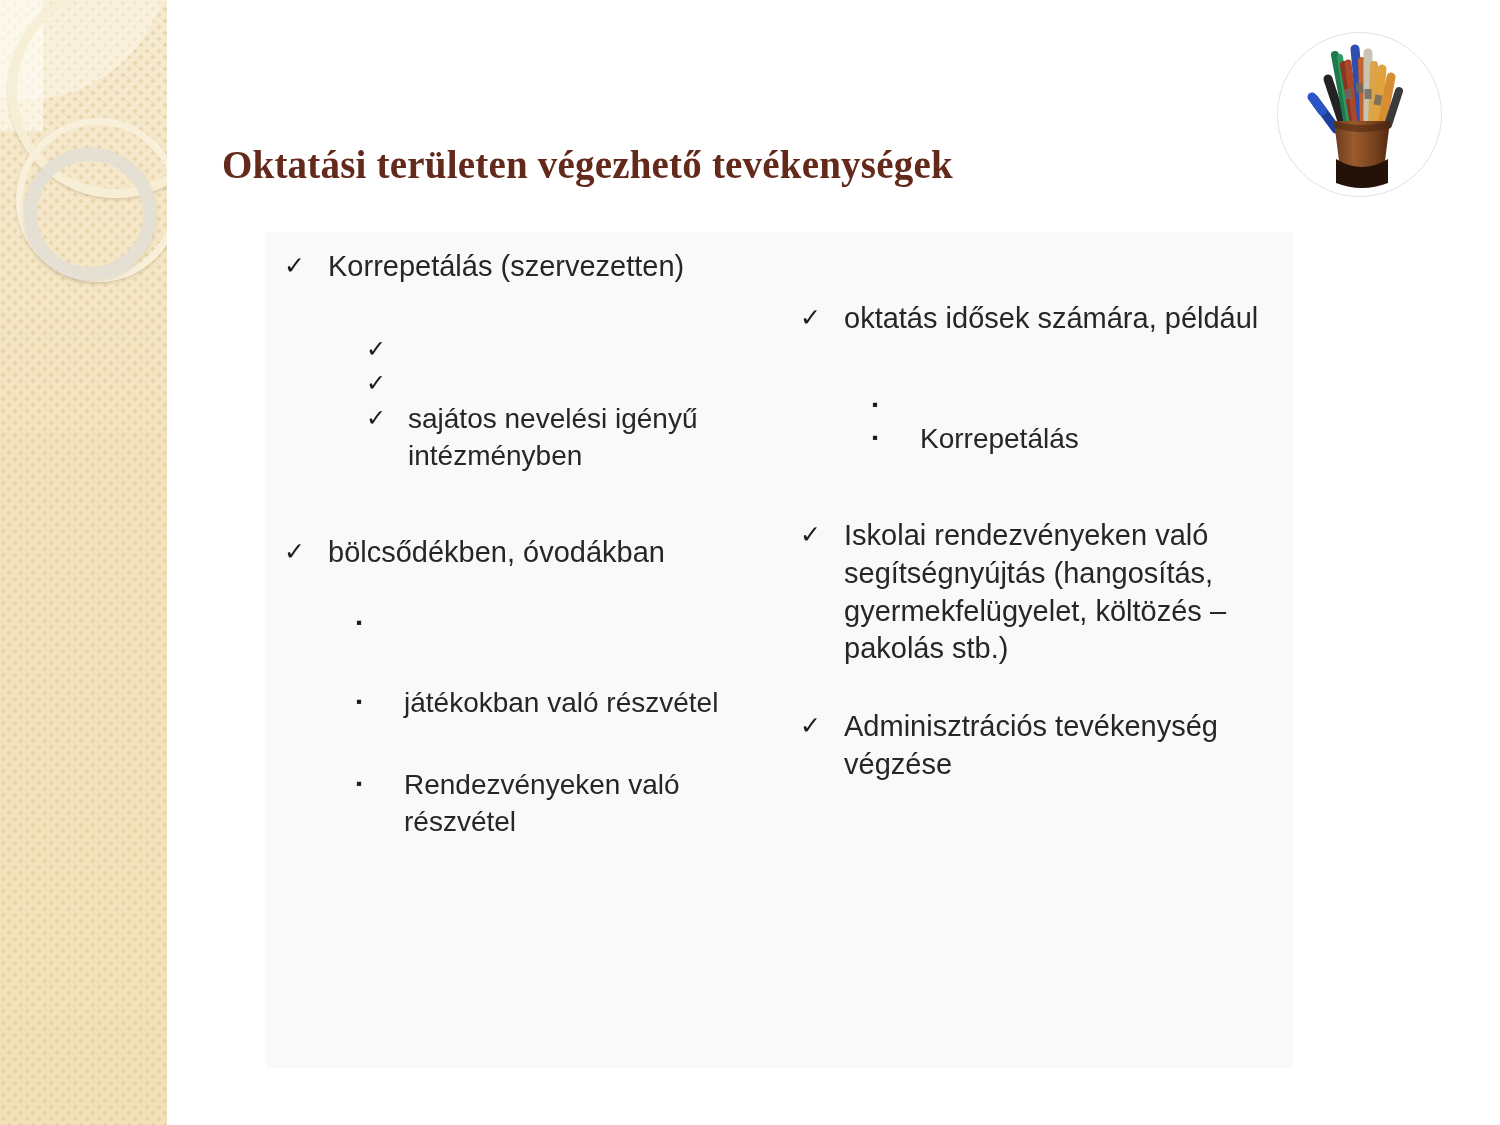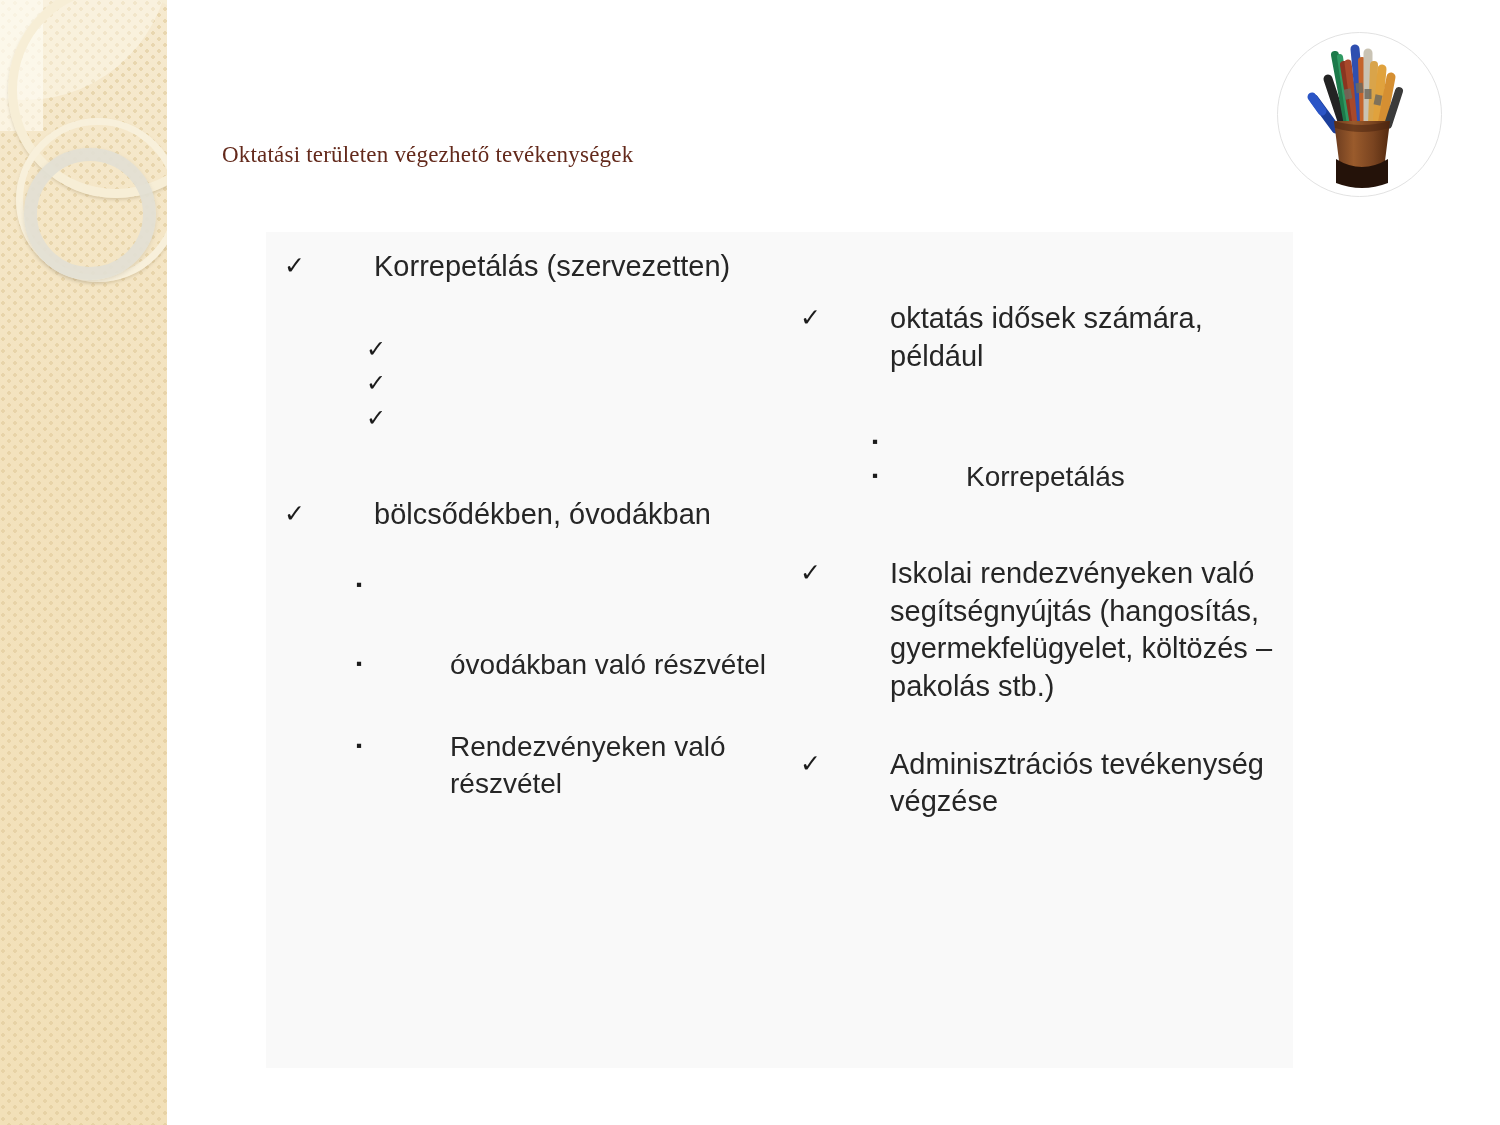--- a/index.html
+++ b/index.html
@@ -71,22 +71,22 @@
   }
 
   
   #title {
     position: absolute;
     left: 222px;
     top: 142px;
     width: 1000px;
     color: #63291b;
     font-family: "Liberation Serif", serif;
-    font-weight: normal;
-    font-size: 23px;
+    font-weight: bold;
+    font-size: 39px;
     letter-spacing: 0.2px;
     white-space: nowrap;
   }
 
   
   #brush-photo {
     position: absolute;
     left: 1277px;
     top: 32px;
     width: 163px;
@@ -124,21 +124,20 @@
     line-height: 1.30;
   }
   .bullet-row .marker {
     flex: 0 0 auto;
     text-align: left;
     color: #1c1c1c;
     user-select: none;
   }
   .bullet-row .btext {
     flex: 1 1 auto;
-    margin-left: 46px;
   }
 
   
   .lvl1 {
     font-size: 29px;
     margin-left: 18px;
   }
   .lvl1 .marker {
     width: 44px;
     font-size: 25px;
@@ -250,40 +249,41 @@
     <div class="bullet-row lvl2">
       <span class="marker">✓</span>
     </div>
 
     <div class="bullet-row lvl2">
       <span class="marker">✓</span>
     </div>
 
     <div class="bullet-row lvl2">
       <span class="marker">✓</span>
+      <span class="btext">sajátos nevelési igényű intézményben</span>
     </div>
 
     <div class="gap-xl"></div>
 
     <div class="bullet-row lvl1">
       <span class="marker">✓</span>
       <span class="btext">bölcsődékben, óvodákban</span>
     </div>
 
     <div class="gap-md"></div>
 
     <div class="bullet-row lvl2s">
       <span class="marker">▪</span>
     </div>
 
     <div class="gap-lg"></div>
 
     <div class="bullet-row lvl2s">
       <span class="marker">▪</span>
-      <span class="btext">óvodákban való részvétel</span>
+      <span class="btext">játékokban való részvétel</span>
     </div>
 
     <div class="gap-lg"></div>
 
     <div class="bullet-row lvl2s">
       <span class="marker">▪</span>
       <span class="btext">Rendezvényeken való részvétel</span>
     </div>
 
   </div>

